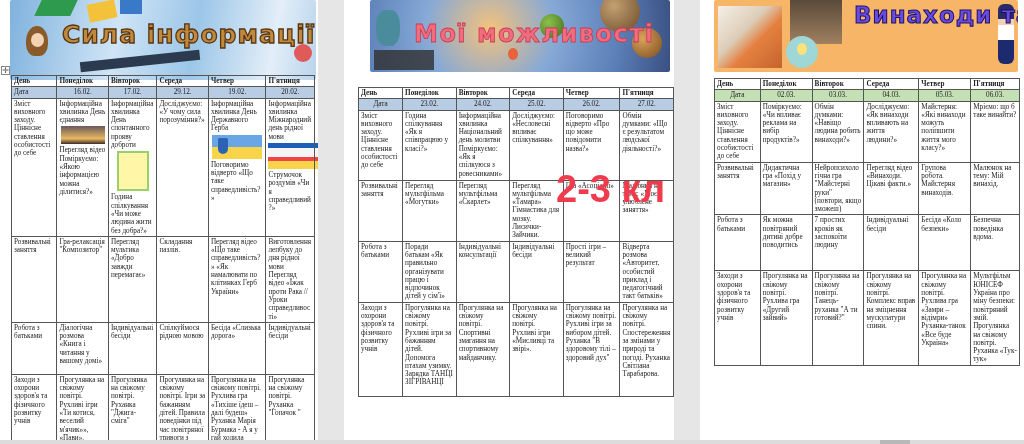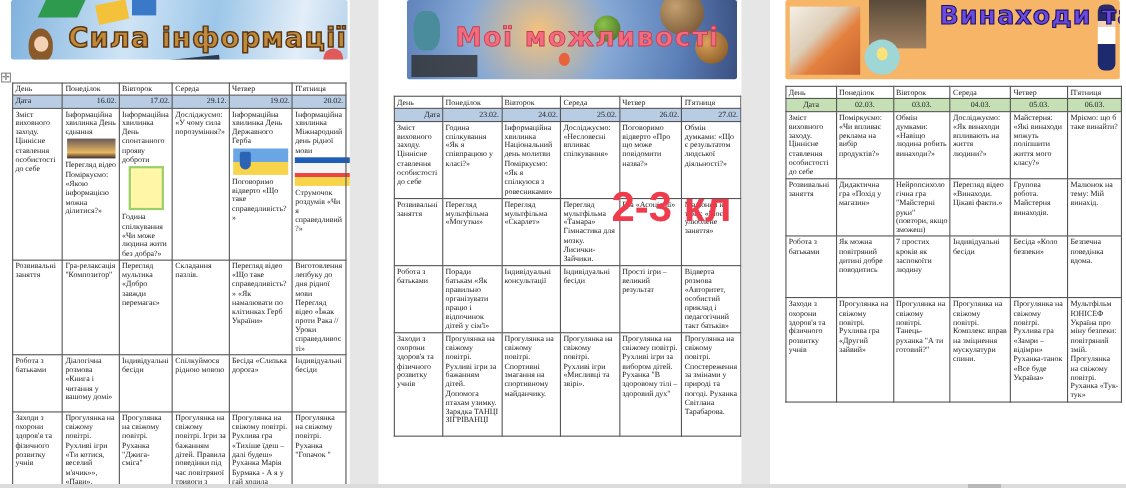--- a/index.html
+++ b/index.html
@@ -8,21 +8,21 @@
 
   .page { position: absolute; top: 0; height: 444px; background: #fff; overflow: hidden; }
   #page1 { left: 0; width: 318px; }
   #page2 { left: 344px; width: 330px; }
   #page3 { left: 700px; width: 324px; }
 
   .banner { position: absolute; overflow: hidden; border-radius: 2px; }
   .banner-title { position: absolute; font-family: "DejaVu Sans", sans-serif; font-weight: bold; white-space: nowrap; }
 
   
-  #banner1 { left: 10px; top: 0; width: 306px; height: 54px;
+  #banner1 { left: 10px; top: 0; width: 306px; height: 80px;
     background: linear-gradient(100deg, #7fb2dd 0%, #cfe4f6 35%, #9cc6e8 60%, #e3eef8 85%, #b8d4ec 100%); }
   #banner1 .b-env { position:absolute; left:28px; top:0; width:36px; height:16px; background:#2e9a4e; transform:skewX(-25deg); }
   #banner1 .b-tile { position:absolute; left:78px; top:2px; width:28px; height:18px; background:#f3c23a; transform:rotate(-12deg); }
   #banner1 .b-tile2 { position:absolute; left:110px; top:0; width:22px; height:14px; background:#3a78c8; }
   #banner1 .b-girl { position:absolute; left:16px; top:26px; width:22px; height:30px; border-radius:50% 50% 40% 40%; background:#8a5a2a; }
   #banner1 .b-face { position:absolute; left:21px; top:33px; width:13px; height:14px; border-radius:50%; background:#f3d2b4; }
   #banner1 .b-film { position:absolute; left:70px; top:56px; width:120px; height:10px; background:#2b3a4e; transform:rotate(-6deg); }
   #banner1 .b-person { position:absolute; left:284px; top:44px; width:18px; height:18px; border-radius:50%; background:#e05a5a; }
   #banner1 .banner-title { left: 52px; top: 20px; font-size: 25px; color: #c08a3c; -webkit-text-stroke: 1.3px #5a3512; letter-spacing: 1px; }
 
@@ -44,26 +44,26 @@
   #banner3 .v-bulb-in { position:absolute; left:83px; top:43px; width:10px; height:12px; border-radius:50%; background:#fbe37a; }
   #banner3 .v-kids { position:absolute; left:4px; top:6px; width:64px; height:62px; background:linear-gradient(135deg,#f6f6f6 0%,#d9d0c0 40%,#e27a3a 60%,#c05a2a 100%); opacity:.9; }
   #banner3 .v-woman { position:absolute; left:284px; top:4px; width:16px; height:60px; background:linear-gradient(#2a2a6a 0 25%, #f3d2b4 25% 35%, #ffffff 35% 60%, #1e2a6e 60% 100%); border-radius:6px; }
   #banner3 .banner-title { font-size: 23px; color: #6a4ae0; -webkit-text-stroke: 1px #1a1060; letter-spacing: 1px; }
   #banner3 .t1 { left: 140px; top: 2px; }
   #banner3 .t2 { left: 160px; top: 36px; }
 
   
   table.plan { position: absolute; border-collapse: collapse; table-layout: fixed; font-size: 7.2px; line-height: 8.3px; }
   table.plan td { border: 0.8px solid #555; vertical-align: top; padding: 1px 2px; word-wrap: break-word; }
-  table.plan tr.head td { height: 10px; }
+  table.plan tr.head td { height: 10px; font-weight: bold; }
   table.plan tr.date-row td { height: 10px; text-align: center; }
   #table1 { left: 11px; top: 75px; width: 304px; }
   #table2 { left: 14px; top: 87px; width: 316px; }
   #table3 { left: 14px; top: 78px; width: 306px; }
-  #table1 tr.date-row td, #table2 tr.date-row td { background: #b8cce4; text-align: right; }
+  #table1 tr.date-row td, #table2 tr.date-row td { background: #b8cce4; }
   #table3 tr.date-row td { background: #c5e0b4; }
   .cell-first { text-align: left !important; }
 
   .pic { display: block; margin: 2px auto 2px auto; }
   .pic-sunset { width: 44px; height: 18px; background: linear-gradient(#6a5a5a, #e8b860 70%, #3a2a2a); }
   .pic-kindness { width: 32px; height: 40px; background: #fff6a8; border: 2px solid #9ad06a; }
   .pic-herb { width: 50px; height: 24px; background: linear-gradient(#6aa6e6 50%, #f7d44a 50%); position: relative; }
   .pic-herb::after { content:""; position:absolute; left:6px; top:3px; width:10px; height:16px; background:#2d63b5; border-radius:2px 2px 6px 6px; }
   .pic-lang { width: 56px; height: 26px; background: linear-gradient(#1d5fb8 0 20%, #f5f5f5 20% 55%, #e44 55% 70%, #f7d44a 70%); }
 

